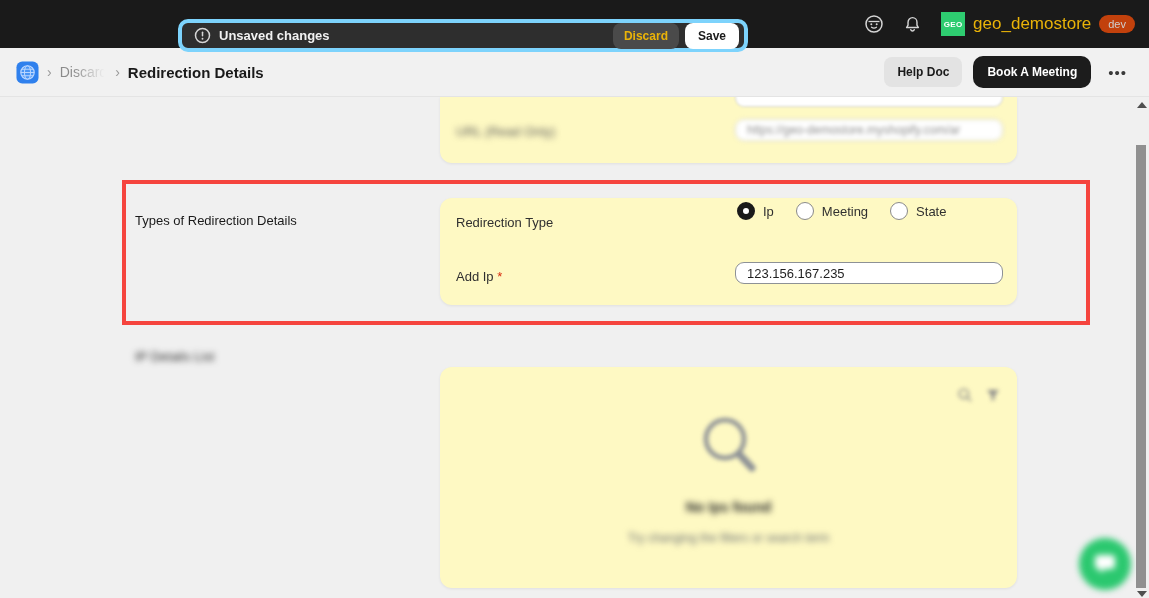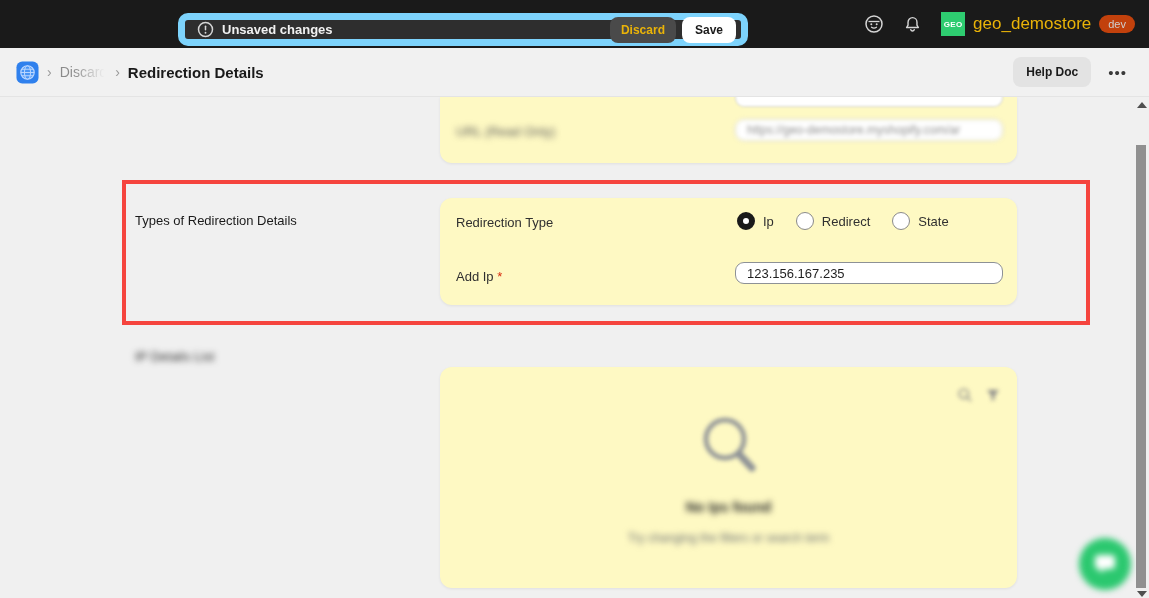--- a/index.html
+++ b/index.html
@@ -4,23 +4,23 @@
 <style>
   * { box-sizing: border-box; }
   html,body { margin:0; padding:0; }
   body {
     width:1149px; height:598px; position:relative; overflow:hidden;
     font-family:"Liberation Sans", sans-serif; background:#f1f1f1;
   }
   
   .topbar { position:absolute; top:0; left:0; width:1149px; height:48px; background:#1a1a1a; z-index:30; }
   .toast {
-    position:absolute; left:178px; top:13px; width:570px; height:33px;
+    position:absolute; left:178px; top:19px; width:570px; height:33px;
     background:#2e2e2e; border-radius:10px; display:flex; align-items:center;
-    padding:0 5px 0 12px; border:7px solid #7dd3fc;justify-content:space-between;
+    padding:0 5px 0 12px; border:4px solid #7dd3fc;justify-content:space-between;
   }
   .toast-label { margin-left:8px; flex:1; font-size:13px; font-weight:bold; color:#f1f1f1; }
   .btn-discard {
     background:#4a4a4a; color:#eab308; font-size:12px; font-weight:bold;
     border:none; border-radius:8px; padding:6px 11px; margin-right:6px; cursor:pointer;
   }
   .btn-save {
     background:#ffffff; color:#1a1a1a; font-size:12px; font-weight:bold;
     border:none; border-radius:8px; padding:6px 13px; cursor:pointer;
   }
@@ -83,21 +83,21 @@
   .red-box {
     position:absolute; left:122px; top:83px; width:968px; height:145px;
     border:4px solid #f5443e; z-index:10; pointer-events:none;
   }
 
   .section-heading { position:absolute; font-size:13px; font-weight:normal; color:#1a1a1a; }
   .types-heading { left:135px; top:116px; }
 
   .types-card { left:440px; top:101px; width:577px; height:107px; }
   .type-label { position:absolute; left:16px; top:17px; }
-  .radio-row { position:absolute; left:297px; top:14px; display:flex; align-items:center; }
+  .radio-row { position:absolute; left:297px; top:4px; display:flex; align-items:center; }
   .radio-opt { display:flex; align-items:center; gap:8px; margin-right:22px; cursor:pointer; }
   .radio { width:18px; height:18px; border-radius:50%; background:#fff; }
   .radio.sel { border:6px solid #1a1a1a; }
   .radio.unsel { border:1.5px solid #8a8a8a; }
   .radio-label { font-size:13px; color:#303030; }
   .addip-label { position:absolute; left:16px; top:71px; }
   .req { color:#d82c0d; }
   .ip-input {
     top:64px; border:1px solid #8d9196; color:#1f1f1f; font-size:13px; filter:none;
   }
@@ -182,20 +182,21 @@
         <path d="M5 12h14M6 8.6h12M6 15.4h12" stroke="#bcd7ff" stroke-width="1"></path>
       </svg>
     </span>
     <span class="crumb-sep">›</span>
     <span class="crumb-parent">Discard</span>
     <span class="crumb-sep">›</span>
     <span class="page-title">Redirection Details</span>
   </div>
   <div class="header-right">
     <button class="btn-helpdoc">Help Doc</button>
+    <button class="btn-meeting">Book A Meeting</button>
     <button class="btn-more">•••</button>
   </div>
 </div>
 
 <div class="content">
 
   <div class="card url-card">
     <div class="partial-input"></div>
     <span class="field-label url-label blur3">URL (Read Only)</span>
     <input class="text-input url-input" readonly="" value="https://geo-demostore.myshopify.com/ar" style="">
@@ -207,21 +208,21 @@
 
   <div class="card types-card">
     <span class="field-label type-label">Redirection Type</span>
     <div class="radio-row">
       <span class="radio-opt">
         <span class="radio sel"></span>
         <span class="radio-label">Ip</span>
       </span>
       <span class="radio-opt">
         <span class="radio unsel"></span>
-        <span class="radio-label">Redirect</span>
+        <span class="radio-label">Meeting</span>
       </span>
       <span class="radio-opt">
         <span class="radio unsel"></span>
         <span class="radio-label">State</span>
       </span>
     </div>
     <span class="field-label addip-label"><span>Add Ip</span> <span class="req">*</span></span>
     <input class="text-input ip-input" value="123.156.167.235" style="">
   </div>
 

